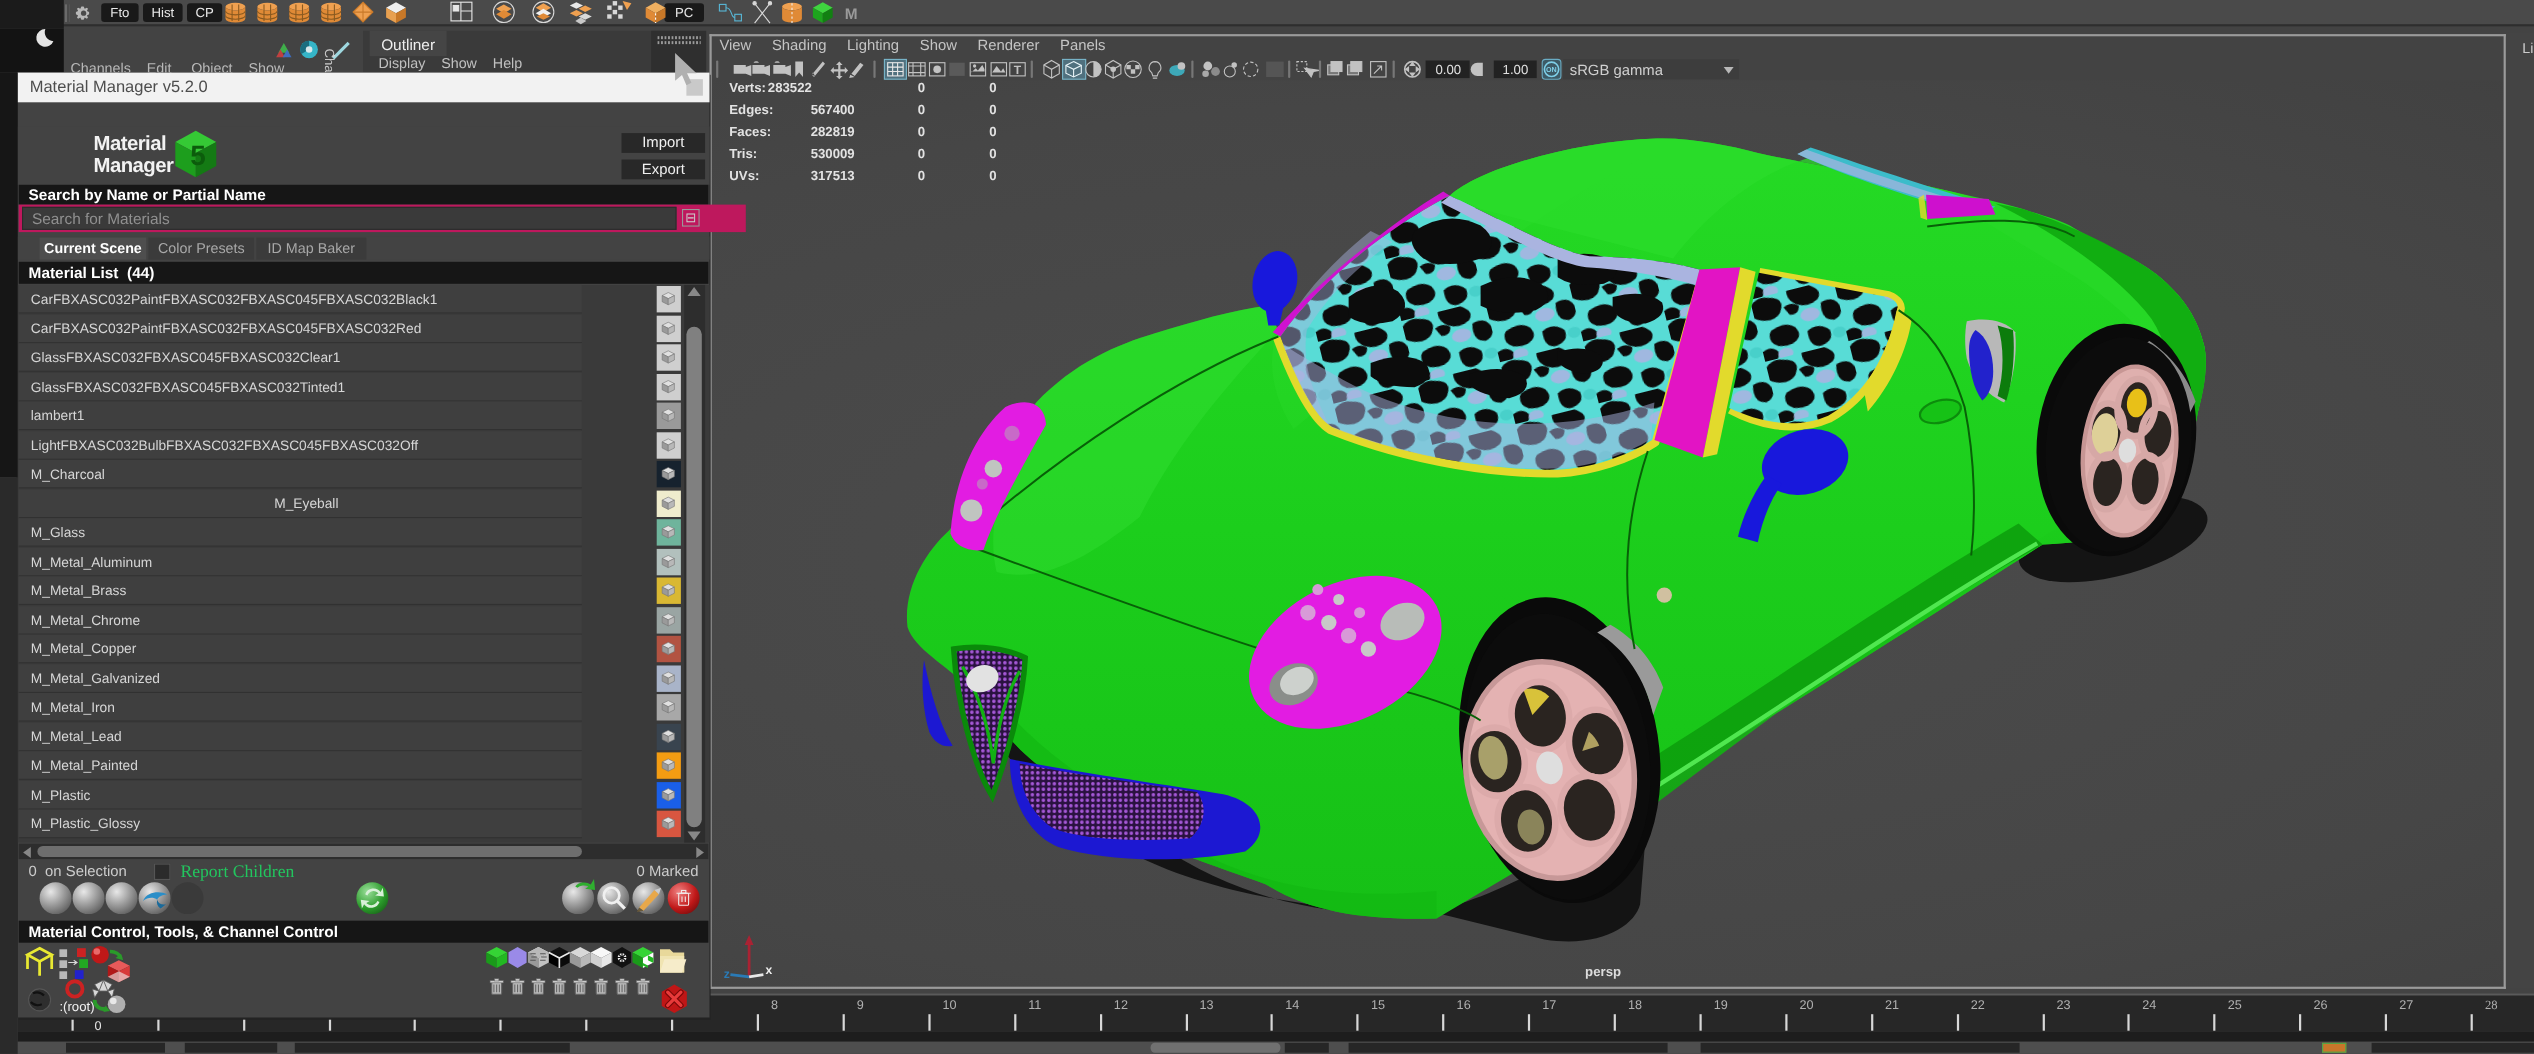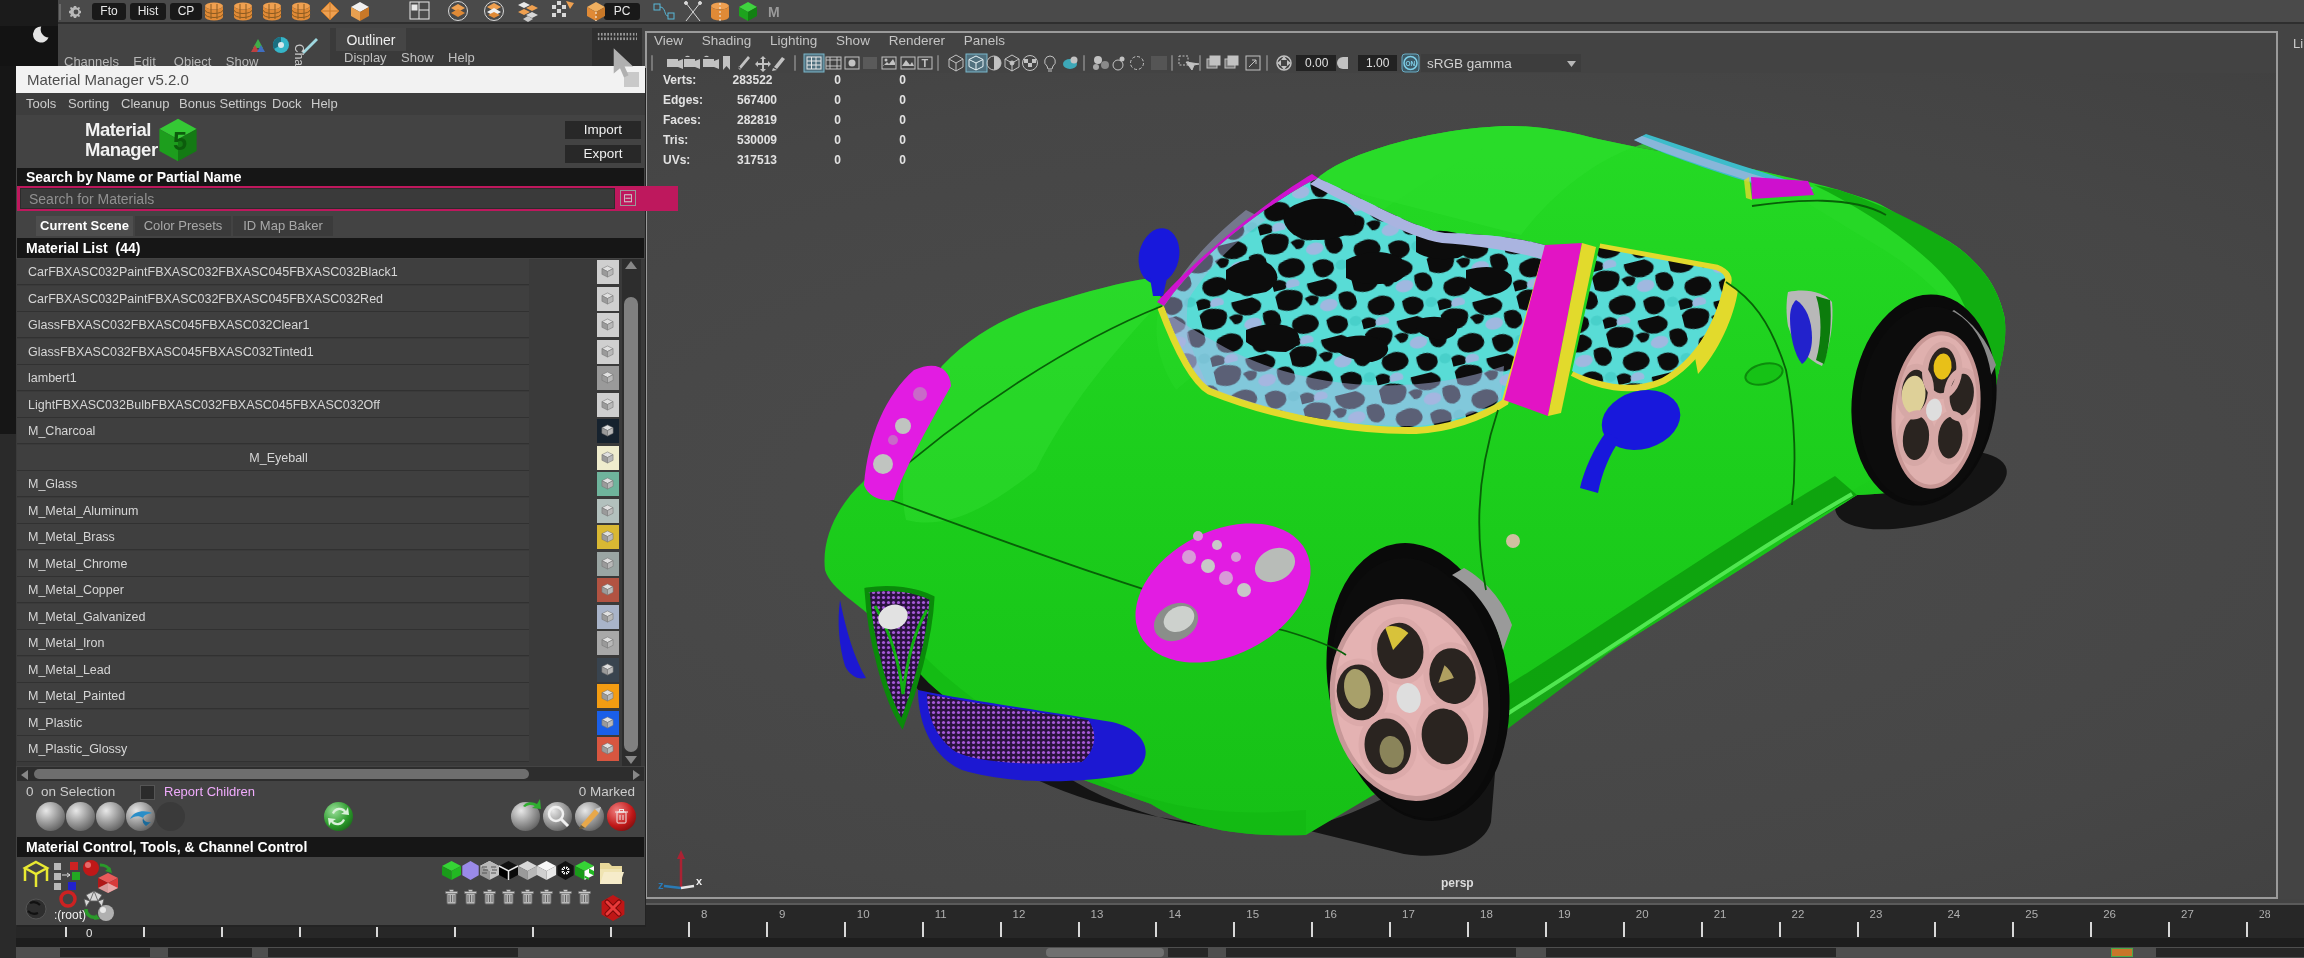--- a/index.html
+++ b/index.html
@@ -295,21 +295,21 @@
       <path d="M921,9 l9,0 -4.5,6 z" fill="#b8b8b8"></path>
     </g>
   </svg>
   </div>
   <div id="hud">
     <div class="hudrow" style="top:0">Verts:</div>
     <div class="hudrow" style="top:20px">Edges:</div>
     <div class="hudrow" style="top:40px">Faces:</div>
     <div class="hudrow" style="top:60px">Tris:</div>
     <div class="hudrow" style="top:80px">UVs:</div>
-  <div class="hudrow" style="top:0px;left:57px;width:65px;text-align:center;">283522</div>
+  <div class="hudrow" style="top:0px;left:35px;width:65px;text-align:left;">283522</div>
         <div class="hudrow" style="top:0px;left:138px;width:40px;text-align:right;">0</div>
         <div class="hudrow" style="top:0px;left:203px;width:40px;text-align:right;">0</div>
         <div class="hudrow" style="top:20px;left:49px;width:65px;text-align:right;">567400</div>
         <div class="hudrow" style="top:20px;left:138px;width:40px;text-align:right;">0</div>
         <div class="hudrow" style="top:20px;left:203px;width:40px;text-align:right;">0</div>
         <div class="hudrow" style="top:40px;left:49px;width:65px;text-align:right;">282819</div>
         <div class="hudrow" style="top:40px;left:138px;width:40px;text-align:right;">0</div>
         <div class="hudrow" style="top:40px;left:203px;width:40px;text-align:right;">0</div>
         <div class="hudrow" style="top:60px;left:49px;width:65px;text-align:right;">530009</div>
         <div class="hudrow" style="top:60px;left:138px;width:40px;text-align:right;">0</div>
@@ -621,28 +621,20 @@
   <div class="botbox" style="left:1210px;width:290px;"></div>
   <div class="botbox" style="left:1530px;width:290px;"></div>
   <div class="botbox" style="left:2095px;width:22px;background:#c8762a;border:1px solid #49a949;"></div>
   <div class="botbox" style="left:2140px;width:160px;"></div>
 </div>
 
 <div id="mm">
   <div id="mmtitle">Material Manager v5.2.0
     <div class="abs" style="right:6px;top:6px;width:15px;height:15px;background:#c9c9c9;"></div>
   </div>
-  <div id="mmmenu">
-    <span style="left:10px;">Tools</span>
-        <span style="left:52px;">Sorting</span>
-        <span style="left:105px;">Cleanup</span>
-        <span style="left:163px;">Bonus Settings</span>
-        <span style="left:256px;">Dock</span>
-        <span style="left:295px;">Help</span>
-  </div>
 
   <div class="abs" style="left:0;top:49px;width:629px;height:53px;background:#434343;">
     <div class="txt" style="left:69px;top:5px;color:#f2f2f2;font-weight:bold;font-size:18.5px;line-height:20px;letter-spacing:-0.5px;">Material<br>Manager</div>
     <svg class="abs" style="left:140px;top:2px;" width="44" height="46" viewBox="0 0 52 52">
       <polygon points="26,1 48,13 26,25 4,13" fill="#35c935"></polygon>
       <polygon points="4,13 26,25 26,51 4,39" fill="#1d9e1d"></polygon>
       <polygon points="48,13 26,25 26,51 48,39" fill="#147a14"></polygon>
       <text x="20" y="38" font-size="30" font-weight="bold" fill="#0c5c0c" font-family="Liberation Sans">5</text>
     </svg>
     <div class="abs" style="left:549px;top:6px;width:76px;height:18px;background:#282828;color:#f0f0f0;font-size:13.5px;text-align:center;line-height:18px;">Import</div>
@@ -804,21 +796,21 @@
   </div>
 
   <div class="abs" style="left:1px;top:701px;width:627px;height:14px;background:#2d2d2d;">
     <div class="abs" style="left:4px;top:3px;width:0;height:0;border-top:5px solid transparent;border-bottom:5px solid transparent;border-right:7px solid #888;"></div>
     <div class="abs" style="left:17px;top:2px;width:495px;height:10px;background:#6e6e6e;border-radius:5px;"></div>
     <div class="abs" style="right:4px;top:3px;width:0;height:0;border-top:5px solid transparent;border-bottom:5px solid transparent;border-left:7px solid #888;"></div>
   </div>
 
   <div class="txt" style="left:10px;top:718px;color:#cccccc;font-size:13.5px;">0&nbsp;&nbsp;on Selection</div>
   <div class="abs" style="left:124px;top:719px;width:15px;height:15px;background:#2b2b2b;border:1px solid #555;"></div>
-  <div class="txt" style="left:148px;top:718px;color:#f0abfc;font-size:13px;">Report Children</div>
+  <div class="txt" style="left:148px;top:718px;color:#22c55e;font-size:16px;font-family:Liberation Serif, serif;">Report Children</div>
   <div class="txt" style="right:10px;top:718px;color:#cccccc;font-size:13.5px;">0&nbsp;Marked</div>
 
   <div id="sprow">
         <div class="sphere abs" style="left:20px;top:736px;width:29px;height:29px;"></div>
         <div class="sphere abs" style="left:50px;top:736px;width:29px;height:29px;"></div>
         <div class="sphere abs" style="left:80px;top:736px;width:29px;height:29px;"></div>
         <div class="sphere abs" style="left:110px;top:736px;width:29px;height:29px;"></div>
         <svg class="abs" style="left:110px;top:736px;" width="29" height="29" viewBox="0 0 29 29">
           <path d="M4,17 C8,8 20,8 26,11 C21,12 18,13 17,16 C13,13 8,14 4,17 Z" fill="#2a8ec8"></path>
           <path d="M17,16 C18,20 22,21 25,20 L20,24 C17,22 16,19 17,16 Z" fill="#1a6a9a"></path>

